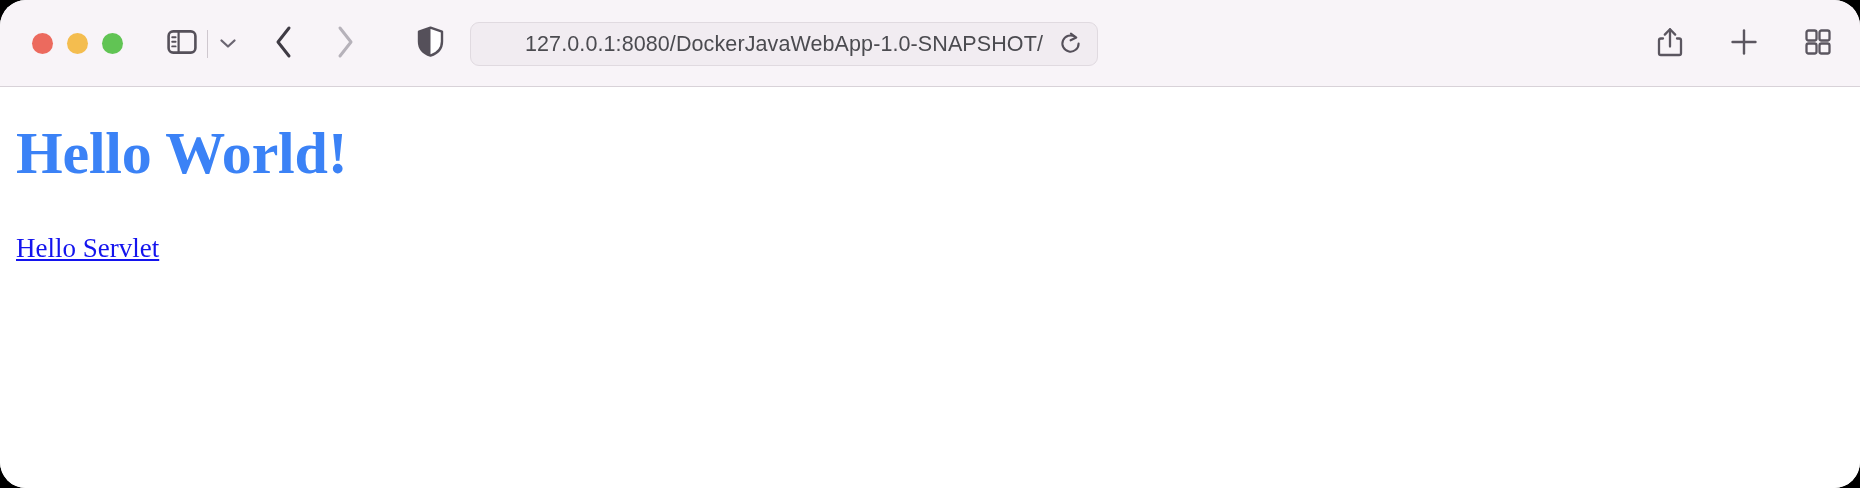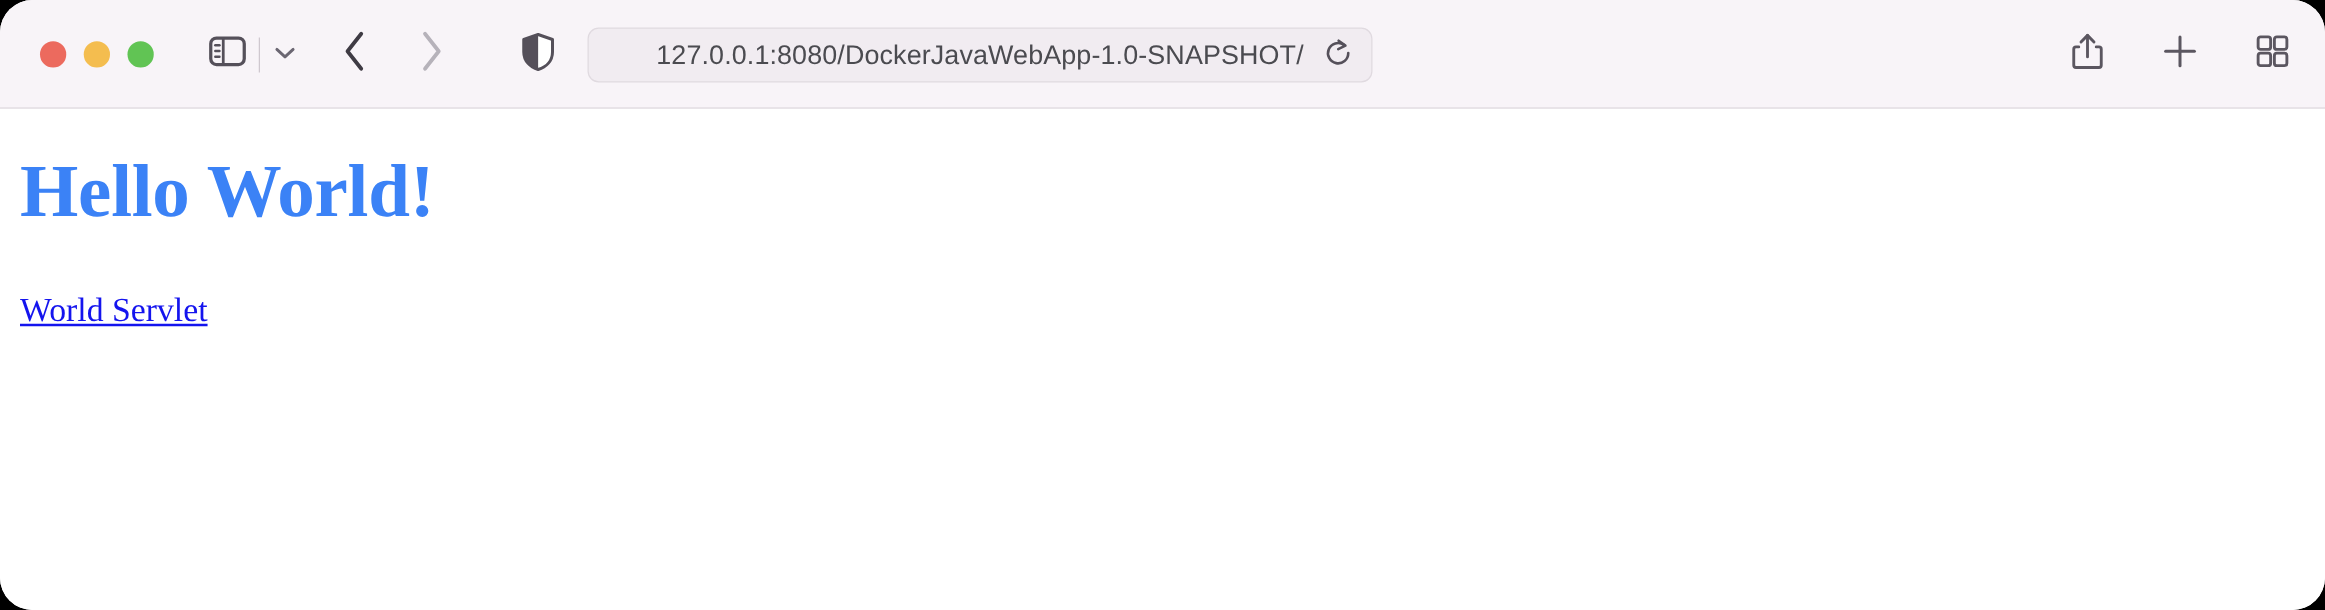--- a/index.html
+++ b/index.html
@@ -261,17 +261,17 @@
           </svg>
         </span>
       </div>
 
     </div>
   </div>
 
   <div class="content">
     <h1 class="page-h1">Hello World!</h1>
     <p class="page-link-wrap">
-      <a class="page-link" href="#">World Servlet</a>
+      <a class="page-link" href="#">Hello Servlet</a>
     </p>
   </div>
 
 </div>
 
 </body></html>

